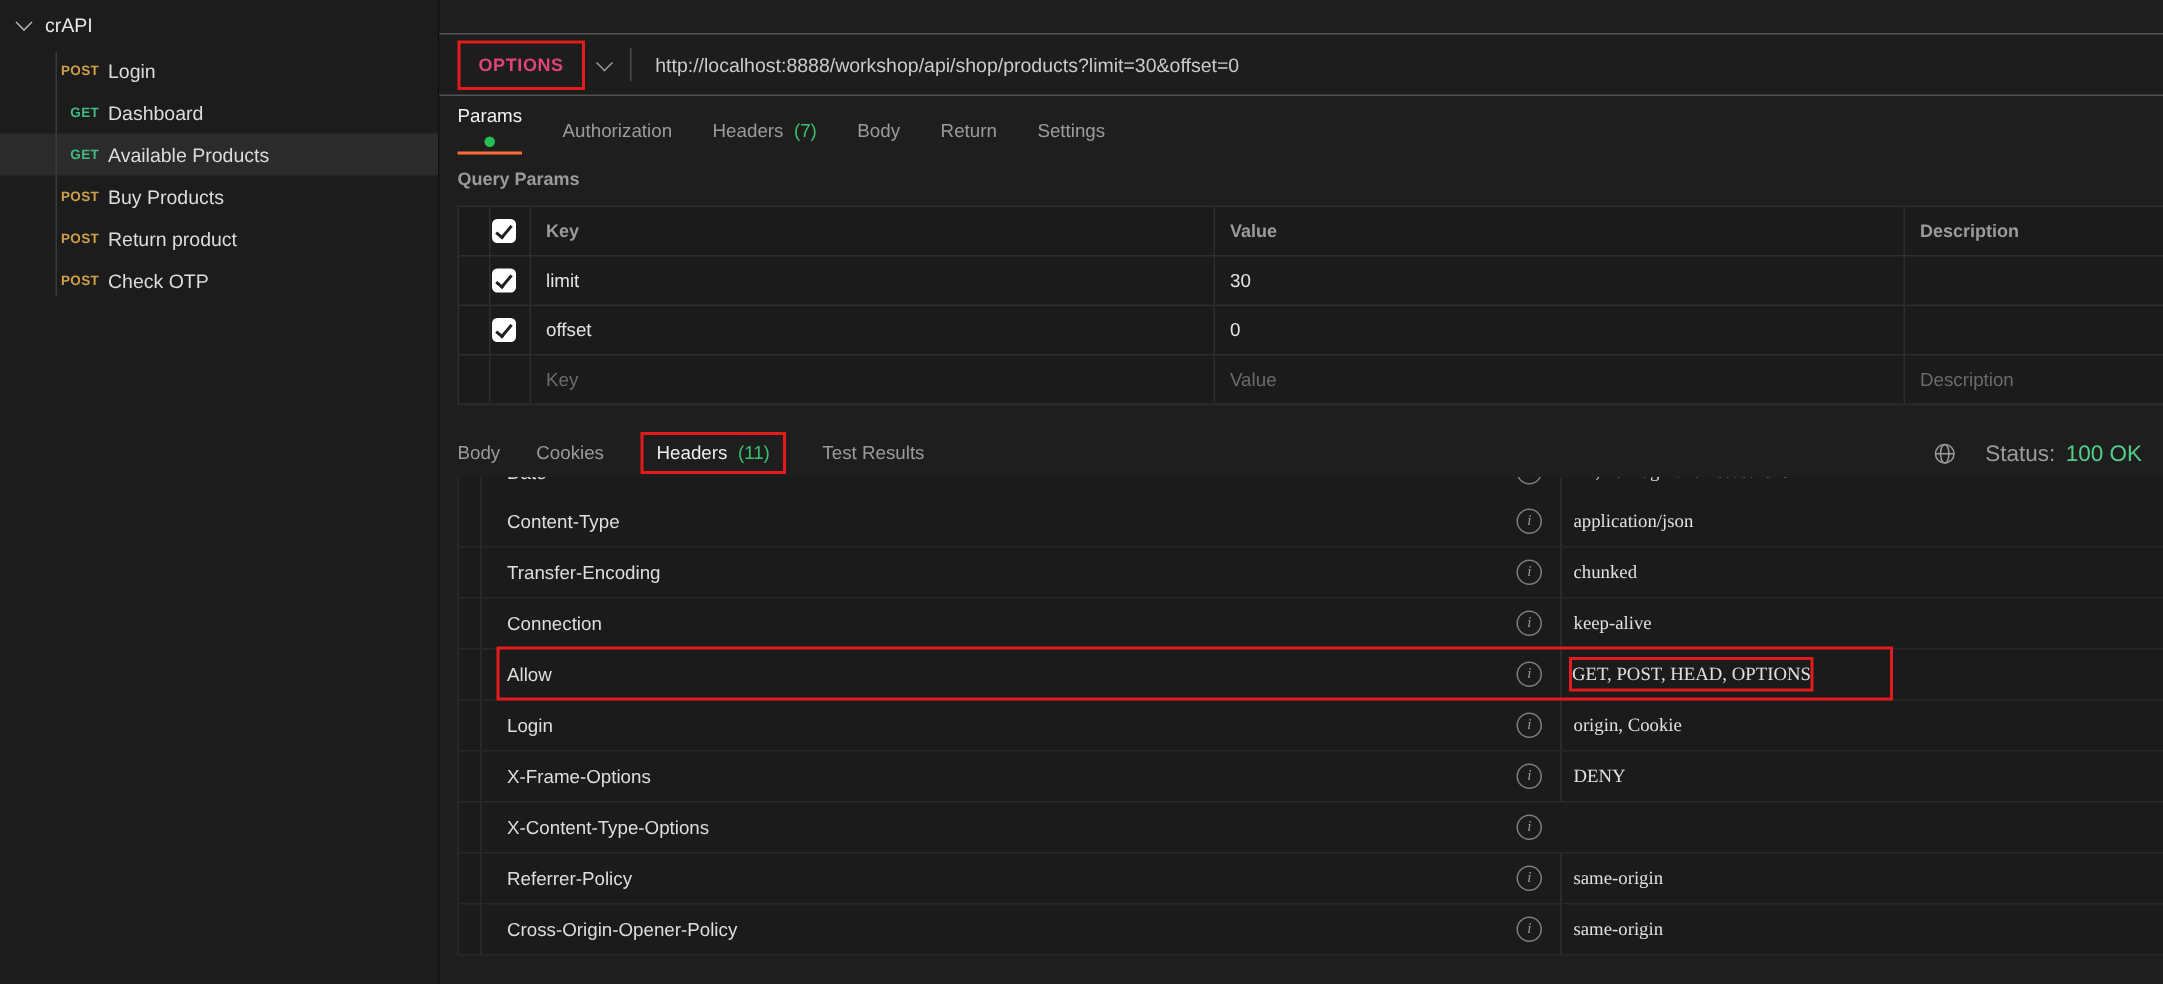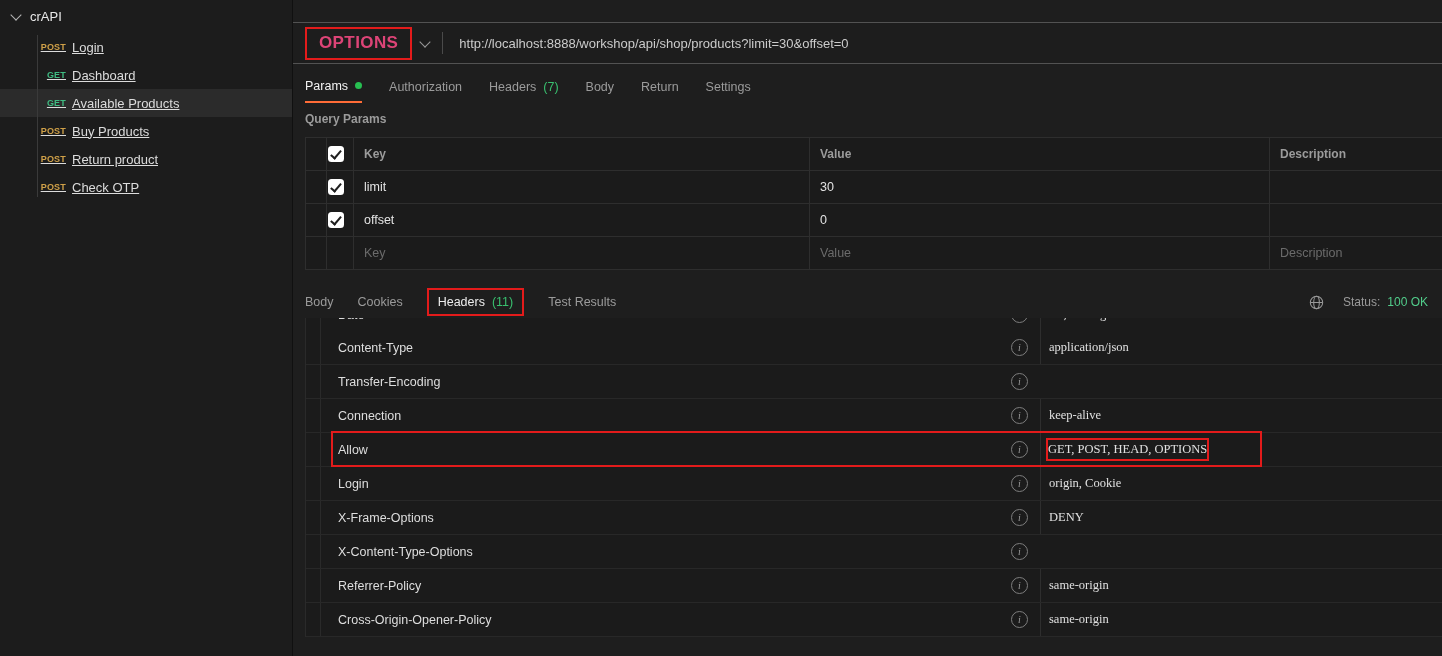--- a/index.html
+++ b/index.html
@@ -6,42 +6,42 @@
   .app{position:relative;width:1442px;height:656px;overflow:hidden;background:#1e1e1e;
        font-family:"Liberation Sans",sans-serif;color:#e6e6e6;}
 
   
   .sidebar{position:absolute;left:0;top:0;bottom:0;width:292px;background:#1c1c1c;border-right:1px solid #101010;}
   .coll-row{display:flex;align-items:center;gap:10px;height:33px;padding-left:12px;font-size:13px;color:#e8e8e8;cursor:pointer;}
   .chev{width:7px;height:7px;border-right:1.6px solid #b5b5b5;border-bottom:1.6px solid #b5b5b5;
         transform:rotate(45deg);margin-top:-4px;flex:none;}
   .tree{position:relative;}
   .tree::before{content:"";position:absolute;left:37px;top:2px;bottom:4px;width:1px;background:#3a3a3a;}
-  .side-item{display:flex;align-items:center;height:28px;padding-left:40px;gap:6px;font-size:13px;color:#dcdcdc;cursor:pointer;text-decoration:underline;}
+  .side-item{display:flex;align-items:center;height:28px;padding-left:40px;gap:6px;font-size:13px;color:#dcdcdc;cursor:pointer;}
   .side-item.selected{background:#2b2b2b;}
   .mbadge{width:26px;text-align:right;font-size:9px;font-weight:bold;letter-spacing:.2px;flex:none;}
   .m-post{color:var(--method-post,#cfa048);}
   .m-get{color:var(--method-get,#3fbb82);}
 
   
   .main{position:absolute;left:293px;top:0;right:0;bottom:0;background:#1e1e1e;}
 
   .url-bar{position:absolute;top:22px;left:0;right:0;height:40px;display:flex;align-items:center;
            border-top:1px solid #525252;border-bottom:1px solid #525252;background:#1d1d1d;}
   .method-box{margin-left:12px;border:2px solid var(--annotation-red,#e31b1b);padding:0 12px;height:29px;
               display:flex;align-items:center;flex:none;}
-  .method-btn{background:none;border:none;padding:0;font-family:inherit;font-size:17px;font-weight:bold;
+  .method-btn{background:none;border:none;padding:0;font-family:inherit;font-size:12px;font-weight:bold;
               letter-spacing:.4px;color:var(--method-options,#dd4477);cursor:pointer;}
   .dd-chev{margin-left:9px;margin-top:-2px;border-color:#9a9a9a;cursor:pointer;}
   .vsep{width:1px;height:22px;background:#4a4a4a;margin:0 14px 0 13px;flex:none;}
   .url-input{flex:1;background:transparent;border:none;outline:none;color:#cbcbcb;font-size:13px;font-family:inherit;}
 
   .req-tabs{position:absolute;top:70px;left:12px;right:0;height:33px;display:flex;gap:27px;font-size:12.5px;color:#9b9b9b;}
   .tab{display:flex;align-items:center;gap:7px;cursor:pointer;height:100%;box-sizing:border-box;}
-  .req-tabs .tab.active{color:#f2f2f2;border-bottom:2px solid var(--active-tab-underline,#ff6c37);}
+  .req-tabs .tab.active{color:#f2f2f2;border-bottom:2px solid var(--active-tab-underline,#ff6c37);flex-direction:column;}
   .tcount{color:var(--count-green,#39c06f);}
   .tdot{width:7px;height:7px;border-radius:50%;background:var(--params-dot,#27bf51);}
 
   .qp-label{position:absolute;top:112px;left:12px;font-size:12px;font-weight:bold;color:#9b9b9b;text-align:center;}
 
   
   .params{position:absolute;top:137px;left:12px;right:0;background:#1b1b1b;font-size:12.5px;
           border-top:1px solid #2e2e2e;border-left:1px solid #2e2e2e;}
   .prow{display:grid;grid-template-columns:13px 35px 1fr 460px 172px;height:32px;border-bottom:1px solid #2e2e2e;}
   .pcell{display:flex;align-items:center;border-right:1px solid #2e2e2e;padding:0 10px;overflow:hidden;color:#e3e3e3;}
@@ -53,21 +53,21 @@
   .cb::after{content:"";width:4px;height:9px;border-right:2px solid #1f1f1f;border-bottom:2px solid #1f1f1f;
              transform:rotate(40deg);margin-top:-2px;}
 
   
   .resp-tabs{position:absolute;top:286px;left:12px;right:0;height:32px;display:flex;align-items:center;gap:24px;
              font-size:12.5px;color:#9b9b9b;}
   .resp-tabs .tab{height:auto;}
   .resp-tabs .tab.active{color:#ededed;}
   .resp-tabs .tab.boxed{border:2px solid var(--annotation-red,#e31b1b);padding:5px 9px;}
   .resp-status{position:absolute;right:14px;top:286px;height:32px;display:flex;align-items:center;gap:7px;
-               font-size:12px;color:#9b9b9b;}
+               font-size:15px;color:#9b9b9b;}
   .globe{margin-right:12px;display:flex;}
   .status-val{color:var(--status-green,#51cc8a);}
 
   
   .resp{position:absolute;top:318px;left:12px;right:0;background:#1b1b1b;font-size:12.5px;border-left:1px solid #2a2a2a;}
   .hrow{display:grid;grid-template-columns:15px 1fr 402px;height:33px;border-bottom:1px solid #282828;position:relative;}
   .hspacer{border-right:1px solid #2a2a2a;}
   .hkey{display:flex;align-items:center;justify-content:space-between;padding:0 12px 0 17px;color:#dedede;overflow:hidden;}
   .hval{display:flex;align-items:center;border-left:1px solid #2e2e2e;padding-left:8px;color:#e0e0e0;overflow:hidden;font-family:Liberation Serif, serif;}
   .info{width:15px;height:15px;flex:none;border:1px solid #7e7e7e;border-radius:50%;display:flex;align-items:center;
@@ -239,20 +239,23 @@
           <div class="hval">
             <span class="vtext">application/json</span>
           </div>
         </div>
         <div class="hrow">
           <div class="hspacer"></div>
           <div class="hkey">
             <span class="ktext">Transfer-Encoding</span>
             <span class="info">i</span>
           </div>
+          <div class="hval">
+            <span class="vtext">chunked</span>
+          </div>
         </div>
         <div class="hrow">
           <div class="hspacer"></div>
           <div class="hkey">
             <span class="ktext">Connection</span>
             <span class="info">i</span>
           </div>
           <div class="hval">
             <span class="vtext">keep-alive</span>
           </div>

